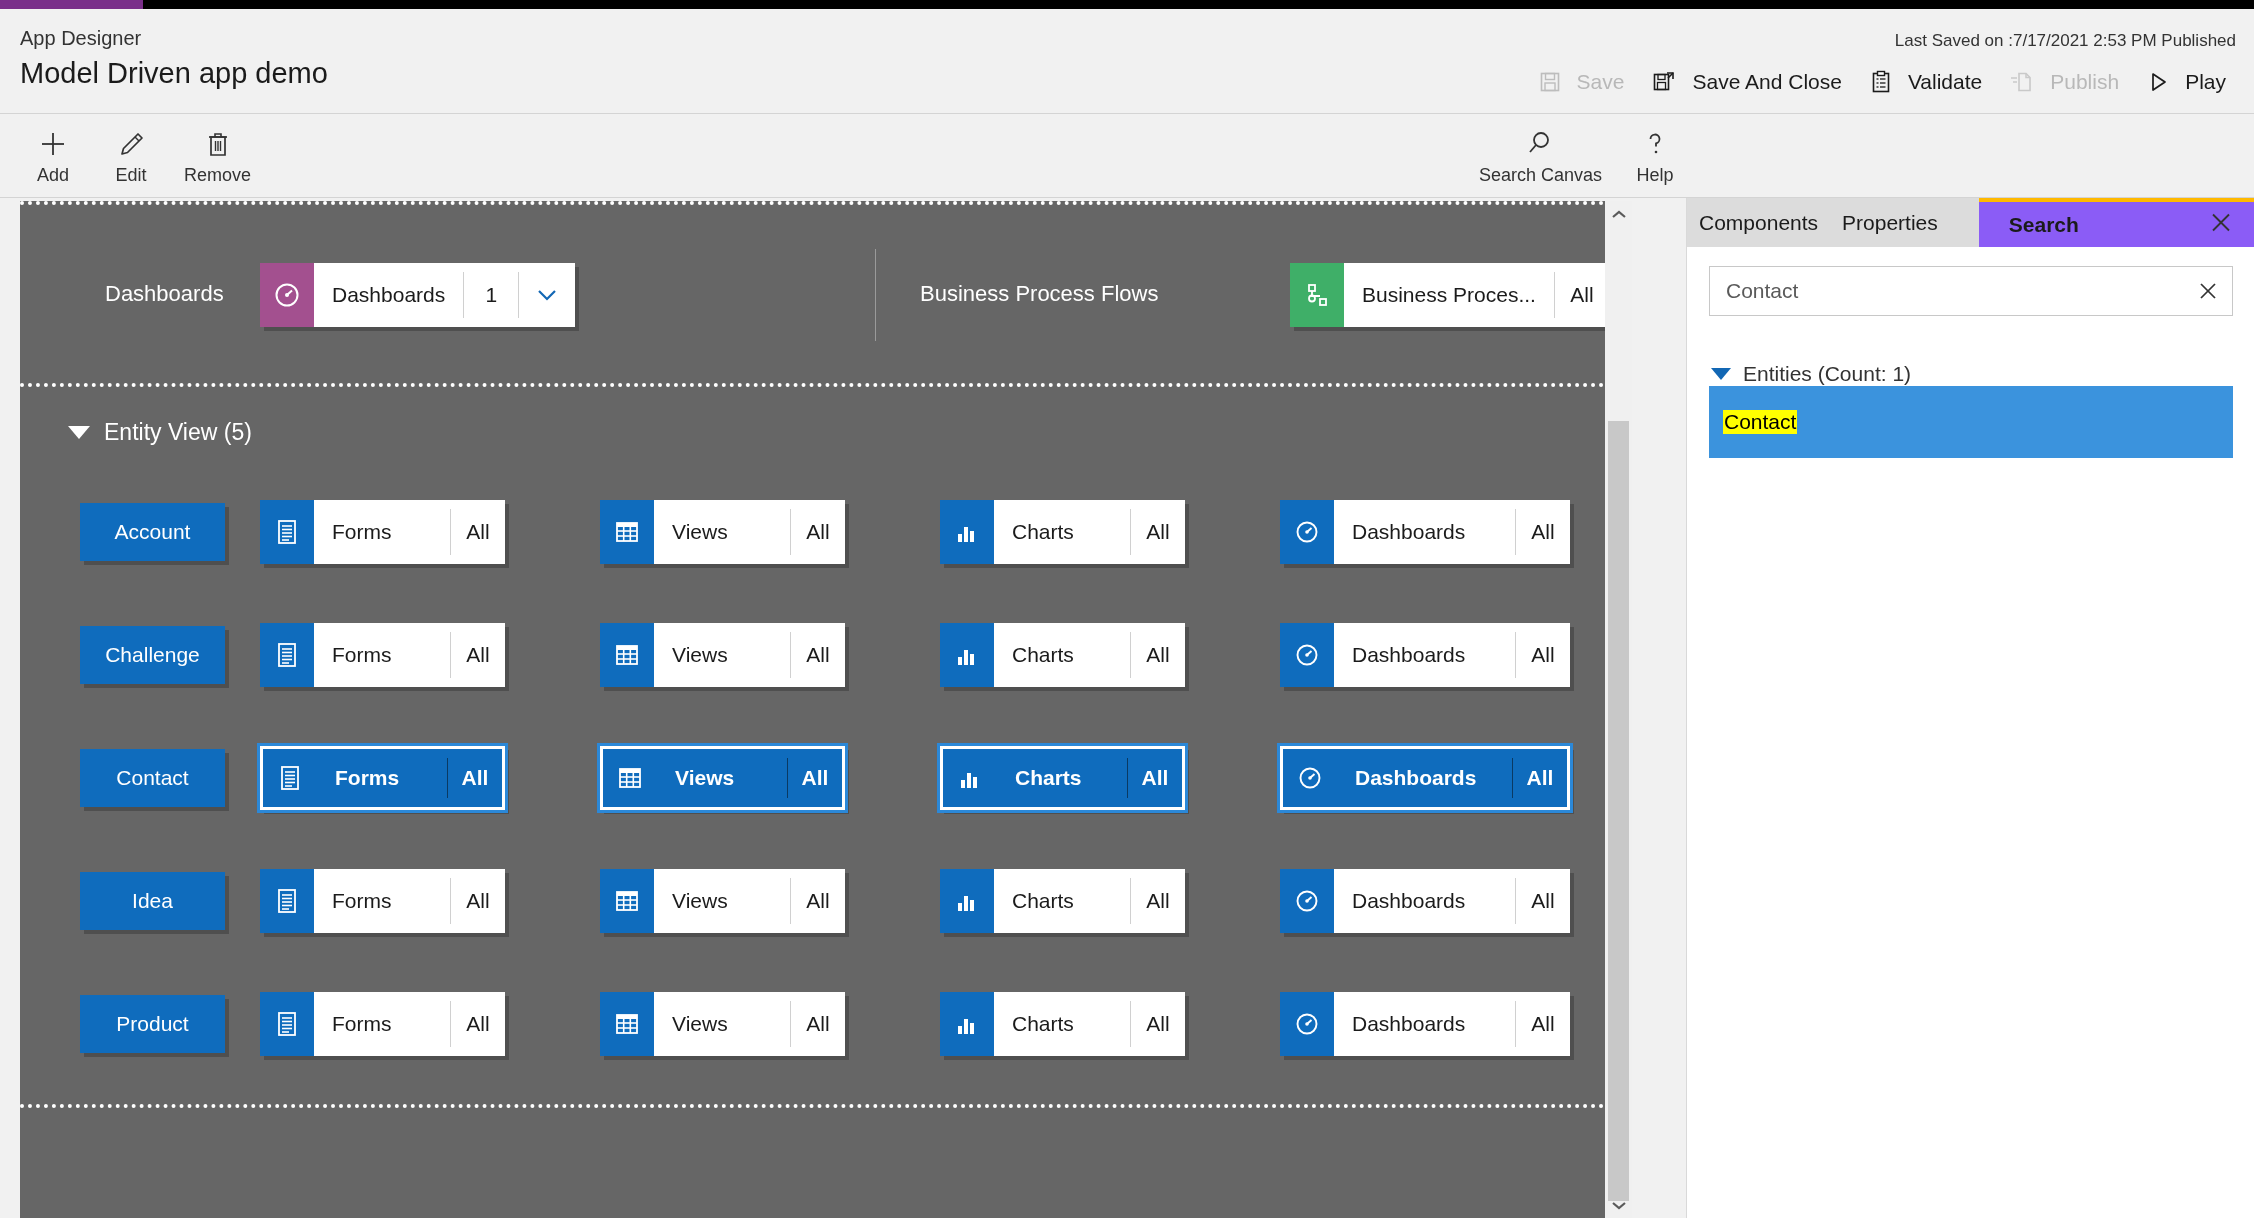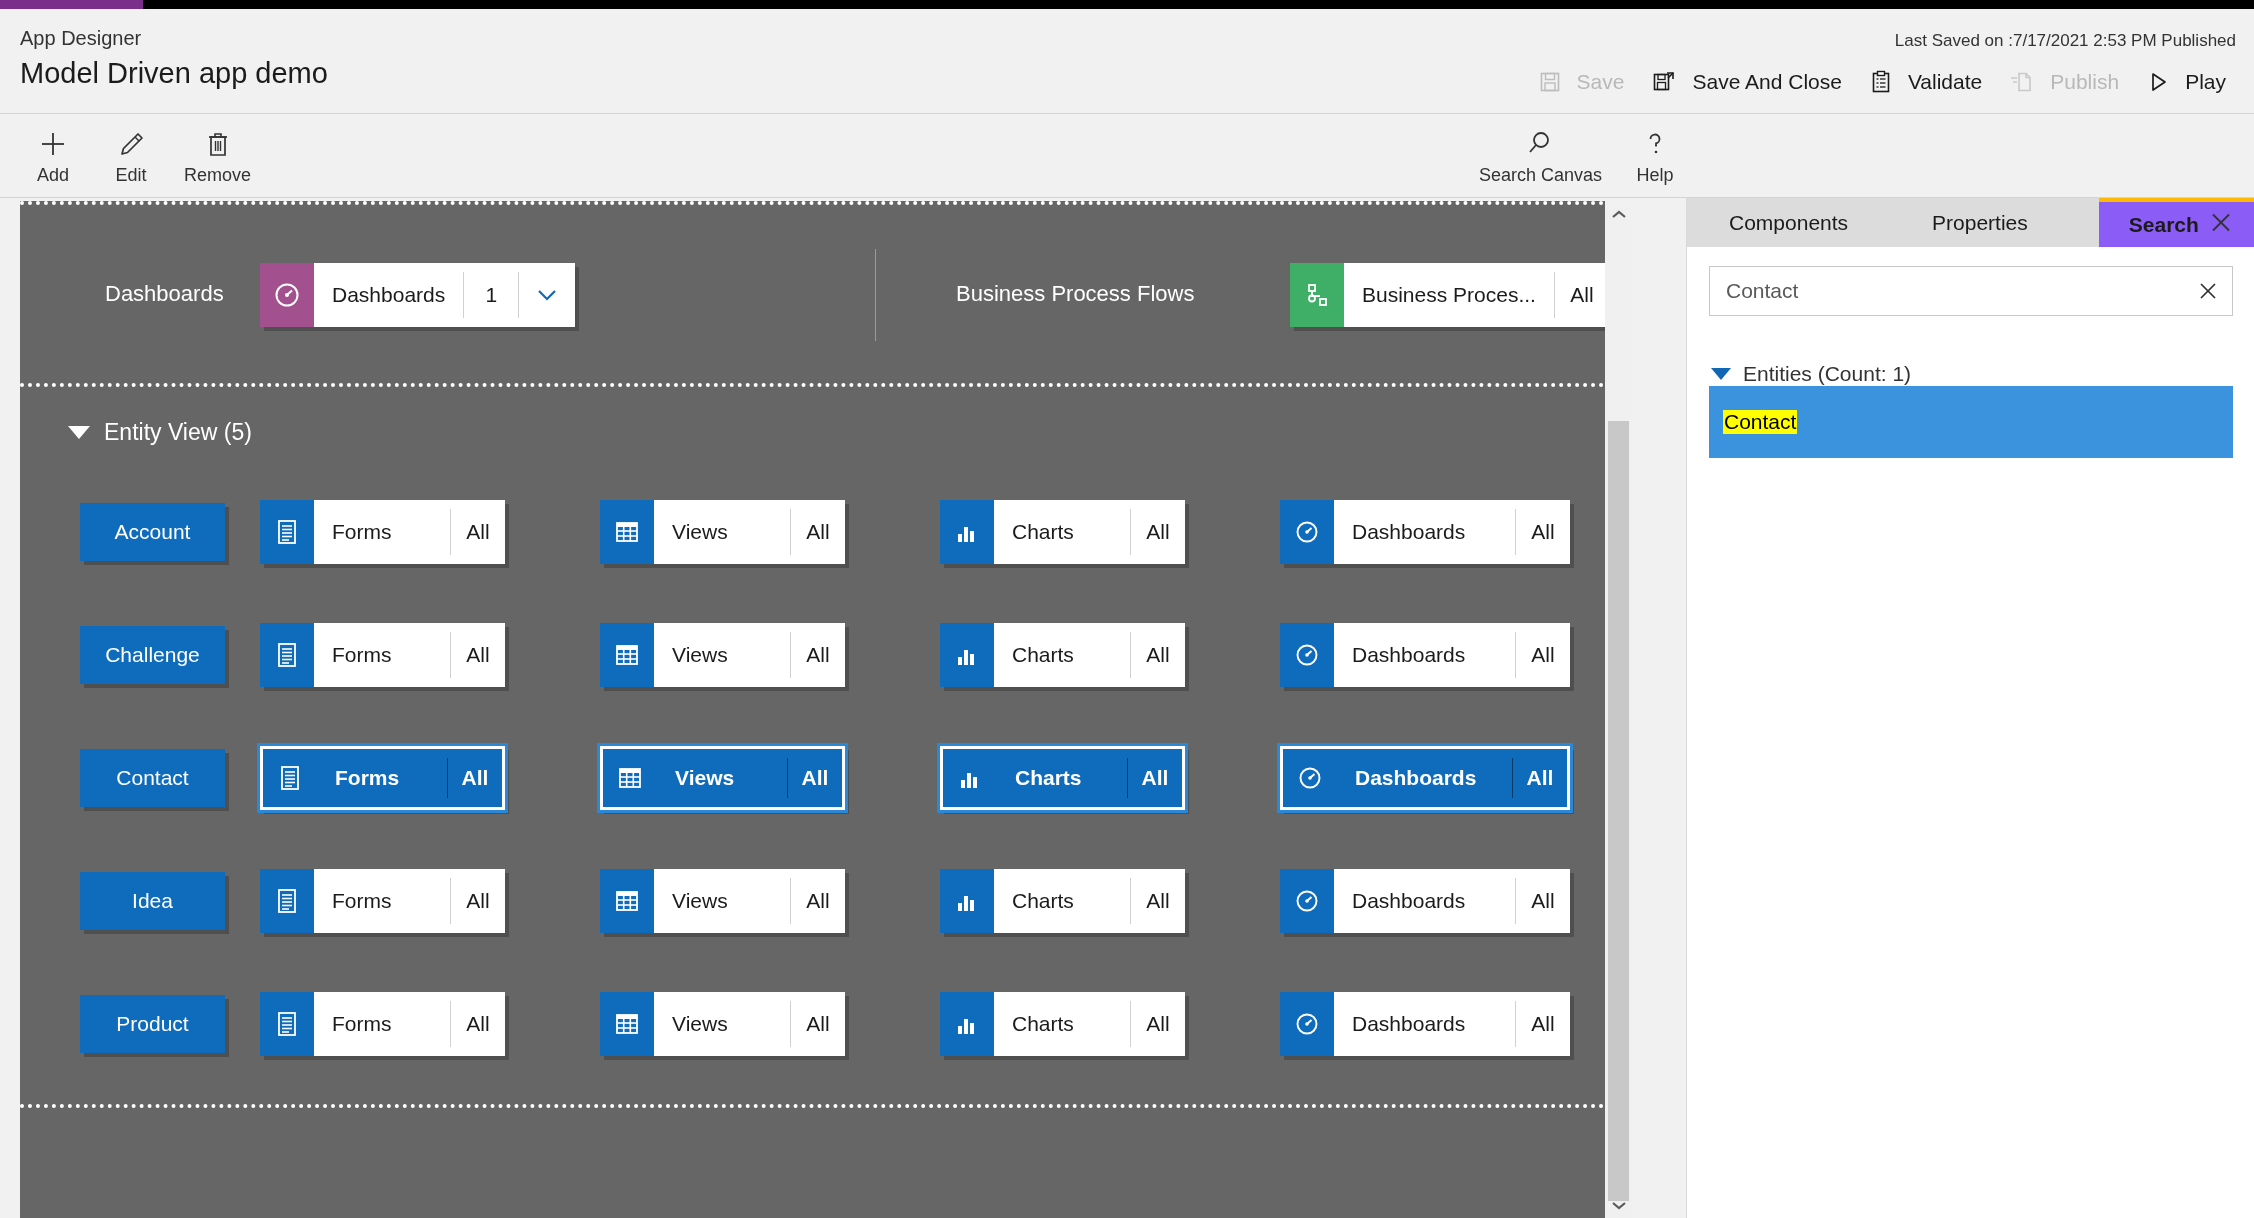--- a/index.html
+++ b/index.html
@@ -72,21 +72,21 @@
   .ent-rows { position:absolute; left:0; top:96px; width:1585px; }
   .ent-row { position:relative; height:123px; }
   .ent-btn { position:absolute; left:60px; top:20px; width:145px; height:58px; background:#0f6cbd; color:#ffffff;
              display:flex; align-items:center; justify-content:center; font-size:21px; box-shadow:4px 4px 0 rgba(0,0,0,0.22); cursor:pointer; }
   .ent-tile { position:absolute; top:17px; }
   .row-dotted { position:absolute; left:0; width:1585px; border-top:4px dotted #ffffff; }
 
   
   .rpanel { position:absolute; left:1686px; top:198px; width:568px; height:1020px; background:#ffffff; border-left:1px solid #d9d9d9; }
   .rtabs { position:relative; height:49px; background:#dcdcdc; display:flex; align-items:stretch; }
-  .rtab { display:flex; align-items:center; padding:0 42px; font-size:21px; color:#1b1b1b; cursor:pointer; }
+  .rtab { display:flex; align-items:center; padding:0 12px; font-size:21px; color:#1b1b1b; cursor:pointer; }
   .rtab.active { background:#8b5cf6; border-top:4px solid #ffb900; font-weight:bold; position:relative; flex:1; justify-content:flex-start; padding-left:30px;margin-left:29px; }
   .rtab-close { position:absolute; right:22px; top:50%; transform:translateY(-50%); cursor:pointer; }
 
   .rsearch { position:absolute; left:22px; top:68px; width:524px; height:50px; border:1px solid #c8c8c8; display:flex; align-items:center; }
   .rsearch input { border:0; outline:0; flex:1; font-size:21px; color:#5a5a5a; padding:0 16px; font-family:"Liberation Sans", sans-serif; background:transparent; }
   .rsearch .clr { width:48px; display:flex; align-items:center; justify-content:center; cursor:pointer; }
 
   .rgroup { position:absolute; left:24px; top:164px; display:flex; align-items:center; gap:12px; cursor:pointer; }
   .rgroup-tri { width:0; height:0; border-left:10px solid transparent; border-right:10px solid transparent; border-top:12px solid #1267b4; }
   .rgroup-text { font-size:21px; color:#333333; }
@@ -256,21 +256,21 @@
           <div class="t-sep"></div>
           <div class="t-chev">
             <svg width="26" height="26" viewBox="0 0 26 26">
                 <path d="M5 9 L13 17 L21 9" fill="none" stroke="#1267b4" stroke-width="2.2"></path>
               </svg>
           </div>
         </div>
 
         <div class="vline" style="left:855px; top:48px; height:92px;"></div>
 
-        <div class="band-label" style="left:900px; top:80px;margin-left:36px;">Business Process Flows</div>
+        <div class="band-label" style="left:900px; top:80px;">Business Process Flows</div>
 
         <div class="tile" style="position:absolute; left:1270px; top:62px;">
           <div class="t-icon" style="background:#3faf68;">
             <svg width="30" height="30" viewBox="0 0 30 30">
                 <rect x="7" y="5" width="6" height="6" fill="none" stroke="#ffffff" stroke-width="1.8"></rect>
                 <rect x="18" y="19" width="6" height="6" fill="none" stroke="#ffffff" stroke-width="1.8"></rect>
                 <path d="M10 11 v5 h8" fill="none" stroke="#ffffff" stroke-width="1.8"></path>
                 <circle cx="10" cy="18.5" r="3" fill="none" stroke="#ffffff" stroke-width="1.8"></circle>
               </svg>
           </div>

